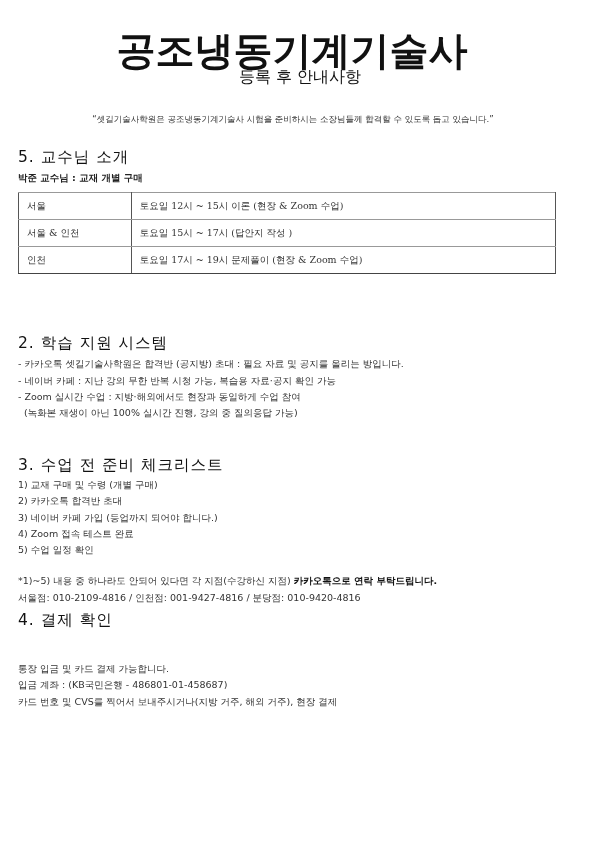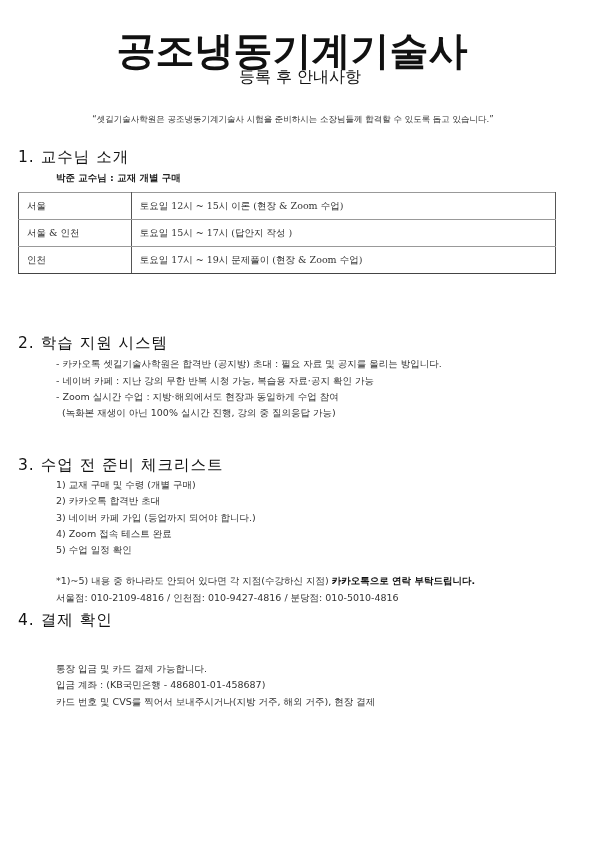--- a/index.html
+++ b/index.html
@@ -18,21 +18,21 @@
     }
     .quote {
       position: absolute; left: 0; top: 114px; width: 586px; text-align: center;
       font-size: 8.5px; color: #333;
     }
     .h2 {
       position: absolute; left: 18px; font-size: 15.5px; color: #111; font-weight: normal;
       letter-spacing: 1px;
     }
     .line {
-      position: absolute; left: 18px; font-size: 9.5px; color: #333; white-space: nowrap; margin-left: 38px;
+      position: absolute; left: 18px; font-size: 9.5px; color: #333; white-space: nowrap;
     }
     .line.bold { font-weight: bold; color: #222; }
     .line .strong { font-weight: bold; color: #111; }
     table.sched {
       position: absolute; left: 18px; top: 192px; width: 538px;
       border-collapse: collapse; font-family: "DejaVu Serif", "Liberation Serif", serif;
       font-size: 9.5px; color: #333;
     }
     table.sched td, table.sched th {
       border: 1px solid #555; height: 26px; padding: 0 0 0 8px;
@@ -45,21 +45,21 @@
     table.sched .c1 { width: 170px; }
   </style>
 </head>
 <body>
 
 <div>
   <div class="title">공조냉동기계기술사</div>
   <div class="subtitle">등록 후 안내사항</div>
   <div class="quote">“셋길기술사학원은 공조냉동기계기술사 시험을 준비하시는 소장님들께 합격할 수 있도록 돕고 있습니다.”</div>
 
-  <div class="h2" style="top:147px;">1. 교수님 소개</div>
+  <div class="h2" style="top:147px;">5. 교수님 소개</div>
   <div class="line bold" style="top:172px;">박준 교수님 : 교재 개별 구매</div>
 
   <table class="sched">
     <tbody>
     <tr>
       <td>서울</td>
       <td>토요일 12시 ~ 15시 이론 (현장 &amp;  Zoom 수업)</td>
     </tr>
     <tr>
       <td>서울 &amp; 인천</td>
@@ -81,19 +81,19 @@
   <div class="h2" style="top:455px;">3. 수업 전 준비 체크리스트</div>
   <div class="line" style="top:479px;">1) 교재 구매 및 수령 (개별 구매)</div>
   <div class="line" style="top:495px;">2) 카카오톡 합격반 초대</div>
   <div class="line" style="top:512px;">3) 네이버 카페 가입 (등업까지 되어야 합니다.)</div>
   <div class="line" style="top:528px;text-align:right;">4) Zoom 접속 테스트 완료</div>
   <div class="line" style="top:544px;">5) 수업 일정 확인</div>
 
   <div class="line" style="top:575px;">
     <span>*1)~5) 내용 중 하나라도 안되어 있다면 각 지점(수강하신 지점) </span><span class="strong">카카오톡으로 연락 부탁드립니다.</span>
   </div>
-  <div class="line" style="top:592px;">서울점: 010-2109-4816 / 인천점: 010-9427-4816 / 분당점: 010-5010-4816</div>
+  <div class="line" style="top:592px;">서울점: 010-2109-4816 / 인천점: 001-9427-4816 / 분당점: 010-9420-4816</div>
 
   <div class="h2" style="top:610px;">4. 결제 확인</div>
   <div class="line" style="top:663px;">통장 입금 및 카드 결제 가능합니다.</div>
   <div class="line" style="top:679px;">입금 계좌 : (KB국민은행 - 486801-01-458687)</div>
   <div class="line" style="top:696px;">카드 번호 및 CVS를 찍어서 보내주시거나(지방 거주, 해외 거주), 현장 결제</div>
 </div>
 
 </body></html>

